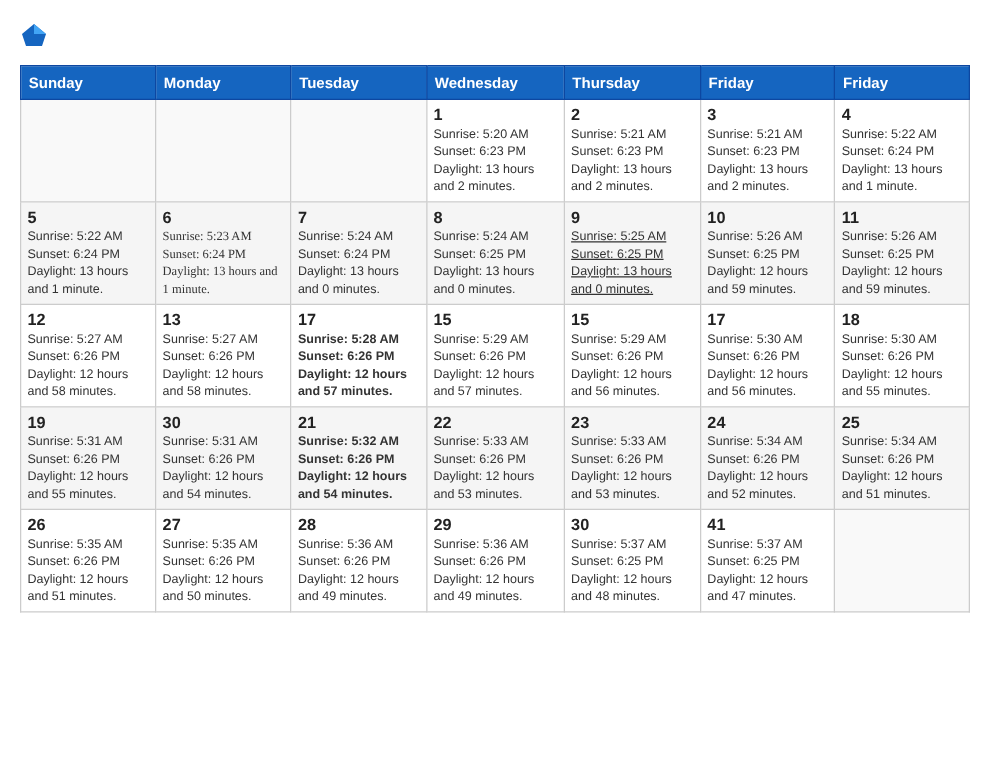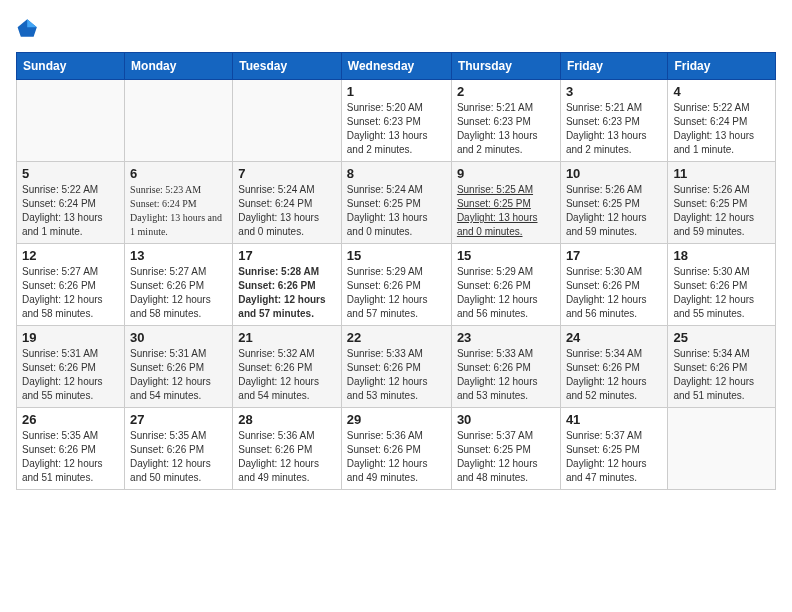--- a/index.html
+++ b/index.html
@@ -244,21 +244,21 @@
 Daylight: 12 hours and 55 minutes.</div>
         </td>
         <td>
           <div class="day-number">30</div>
           <div class="day-info" style="white-space: pre-line;">Sunrise: 5:31 AM
 Sunset: 6:26 PM
 Daylight: 12 hours and 54 minutes.</div>
         </td>
         <td>
           <div class="day-number">21</div>
-          <div class="day-info" style="white-space: pre-line;">Sunrise: 5:32 AM
+          <div class="day-info" style="white-space: pre-line; font-weight: bold;">Sunrise: 5:32 AM
 Sunset: 6:26 PM
 Daylight: 12 hours and 54 minutes.</div>
         </td>
         <td>
           <div class="day-number">22</div>
           <div class="day-info" style="white-space: pre-line;">Sunrise: 5:33 AM
 Sunset: 6:26 PM
 Daylight: 12 hours and 53 minutes.</div>
         </td>
         <td>

